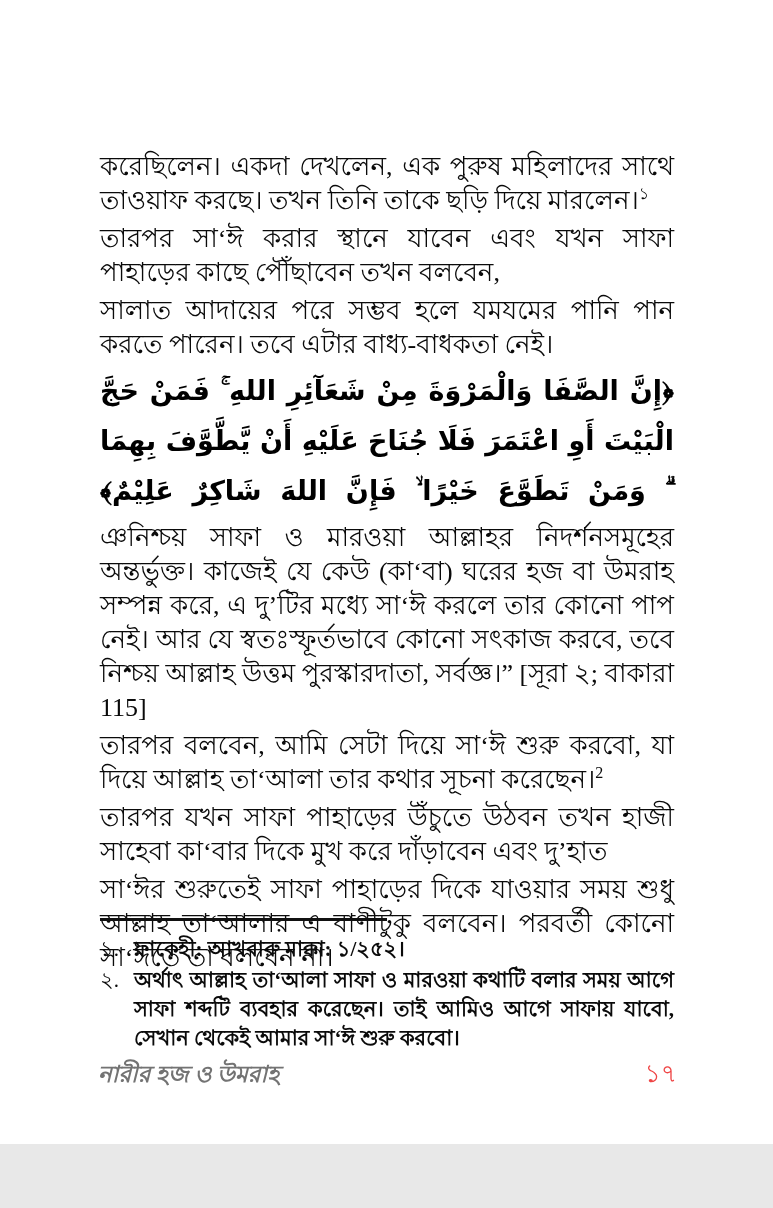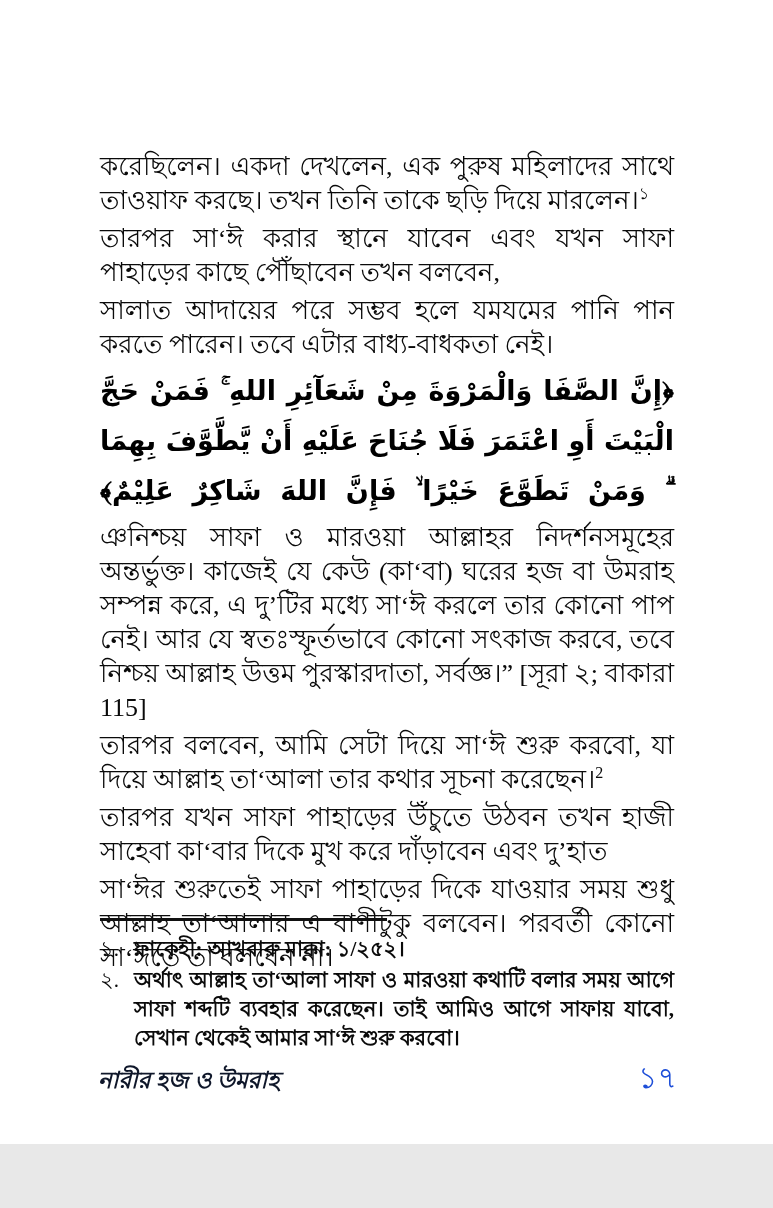--- a/index.html
+++ b/index.html
@@ -68,25 +68,25 @@
     position:absolute;
     left:98px;right:96px;top:1054px;
     display:flex;
     justify-content:space-between;
     align-items:baseline;
   }
   .book-title{
     font-size:23px;
     font-weight:bold;
     font-style:italic;
-    color:#0f172a;
+    color:#737373;
   }
   .page-number{
-    font-size:30px;
-    color:#1d4ed8;
+    font-size:25px;
+    color:#ef4444;
   }
 </style>
 </head>
 <body>
 
 <div class="page">
 
   <div class="content">
 
     <p class="para"><span>করেছিলেন। একদা দেখলেন, এক পুরুষ মহিলাদের সাথে তাওয়াফ করছে। তখন তিনি তাকে ছড়ি দিয়ে মারলেন।</span><sup>১</sup></p>

